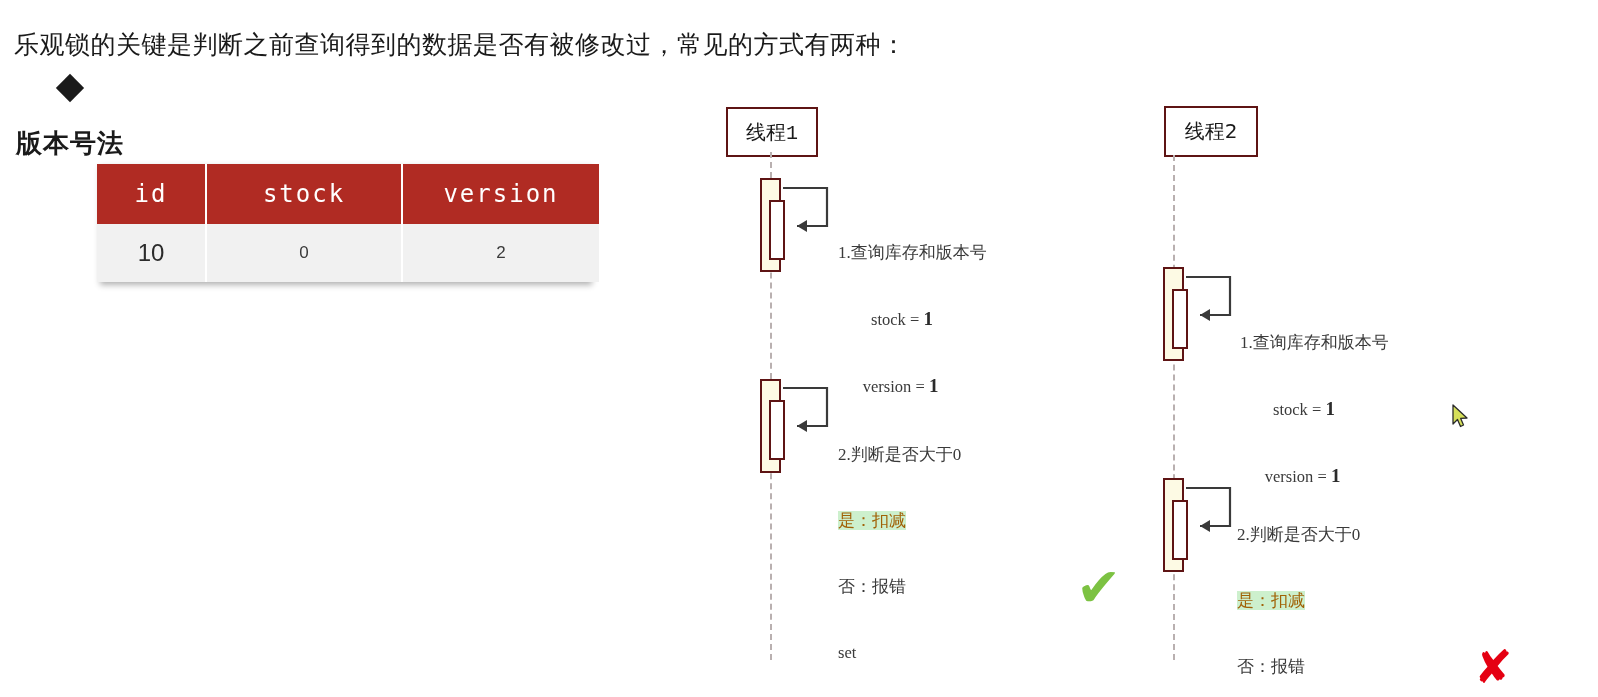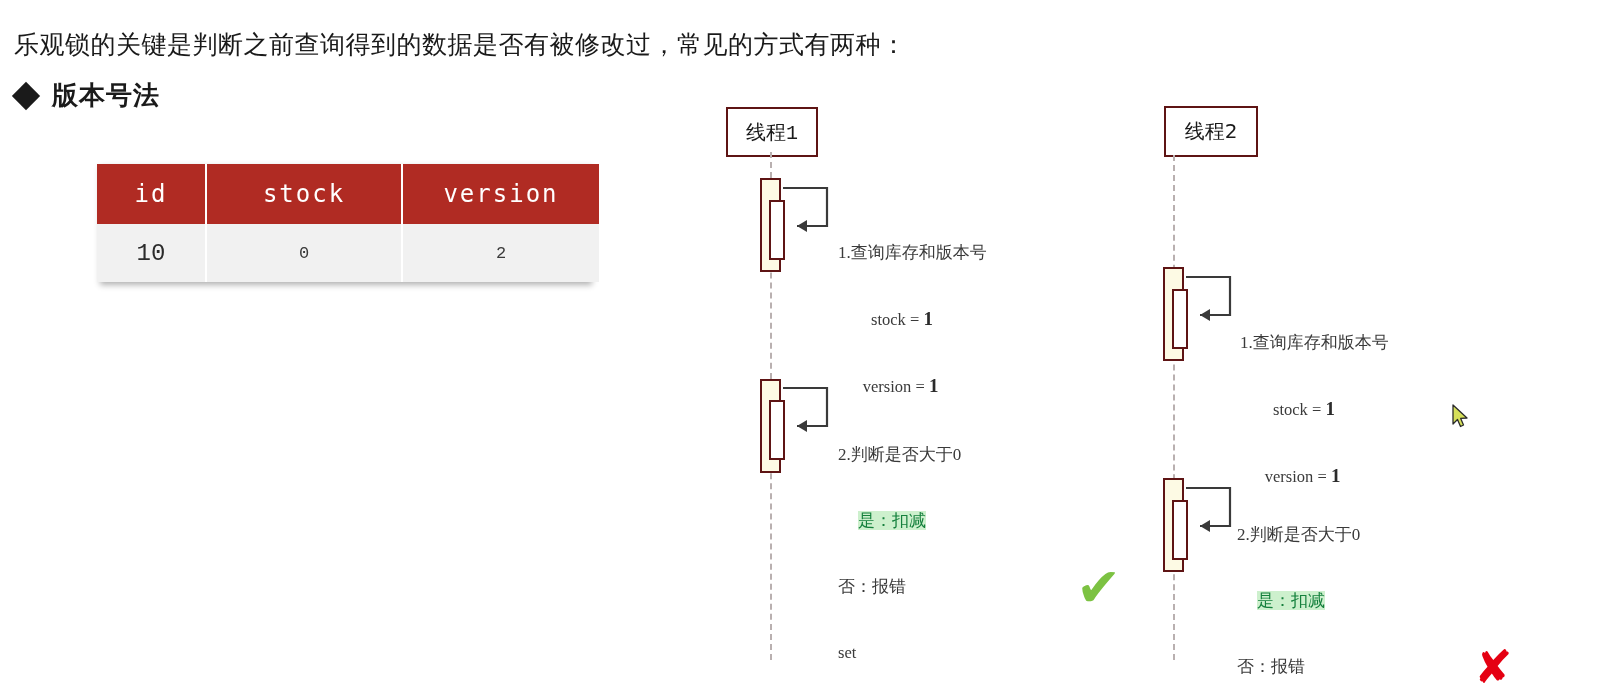--- a/index.html
+++ b/index.html
@@ -29,21 +29,22 @@
     font-family: "DejaVu Sans", "Liberation Sans", sans-serif;
     margin-top: 12px;
   }
 
   #section-heading {
     position: absolute;
     left: 16px;
     top: 78px;
     display: flex;
     align-items: center;
-    gap: 16px;
+    gap: 28px;
+    flex-direction: column;
   }
   #section-heading .bullet-diamond {
     width: 20px;
     height: 20px;
     background: #1a1a1a;
     transform: rotate(45deg);
   }
   #section-heading .heading-text {
     font-size: 26px;
     font-weight: bold;
@@ -74,21 +75,21 @@
     font-weight: normal;
     letter-spacing: 2px;
     height: 58px;
     border-right: 2px solid #ffffff;
     text-align: center;
   }
   #stock-table th:last-child { border-right: none; }
   #stock-table td {
     background: #f1f1f1;
     color: #3a3a3a;
-    font-family: Liberation Mono, monospace;
+    font-family: Liberation Sans, sans-serif;
     height: 56px;
     text-align: center;
     border-right: 2px solid #ffffff;
   }
   #stock-table td:last-child { border-right: none; }
   #stock-table td.c-id { font-size: 24px; color: #2b2b2b; }
   #stock-table td.c-stock { font-size: 17px; }
   #stock-table td.c-version { font-size: 17px; }
 
   .actor-box {
@@ -140,22 +141,21 @@
     font-family: "DejaVu Sans", "Liberation Sans", sans-serif;
     font-size: 17px;
   }
   .note .bold-num {
     font-weight: bold;
     font-size: 19px;
     color: #2b2b2b;
   }
   .note .hl {
     background: #cdf0cd;
-    color: #15803d;
-    margin-left: 20px;
+    color: #a16207;
   }
   .note .ln { display: block; font-family: Liberation Serif, serif; }
 
   .mark {
     position: absolute;
     font-weight: bold;
     line-height: 1;
   }
   .mark.check { color: #7cc242; font-size: 54px; }
   .mark.cross { color: #e50012; font-size: 46px; }

